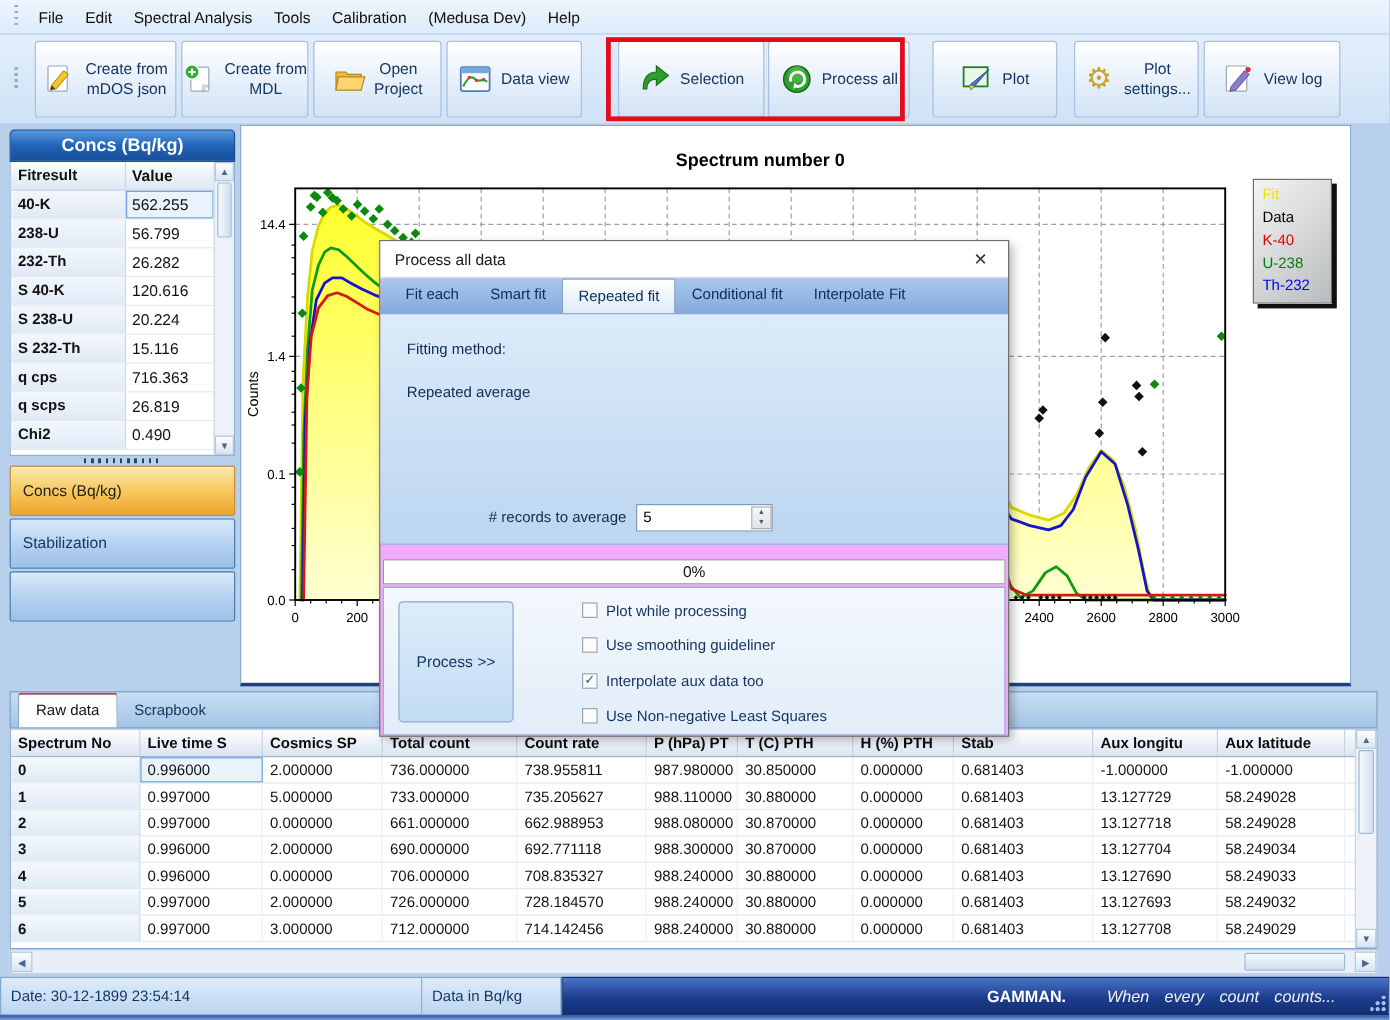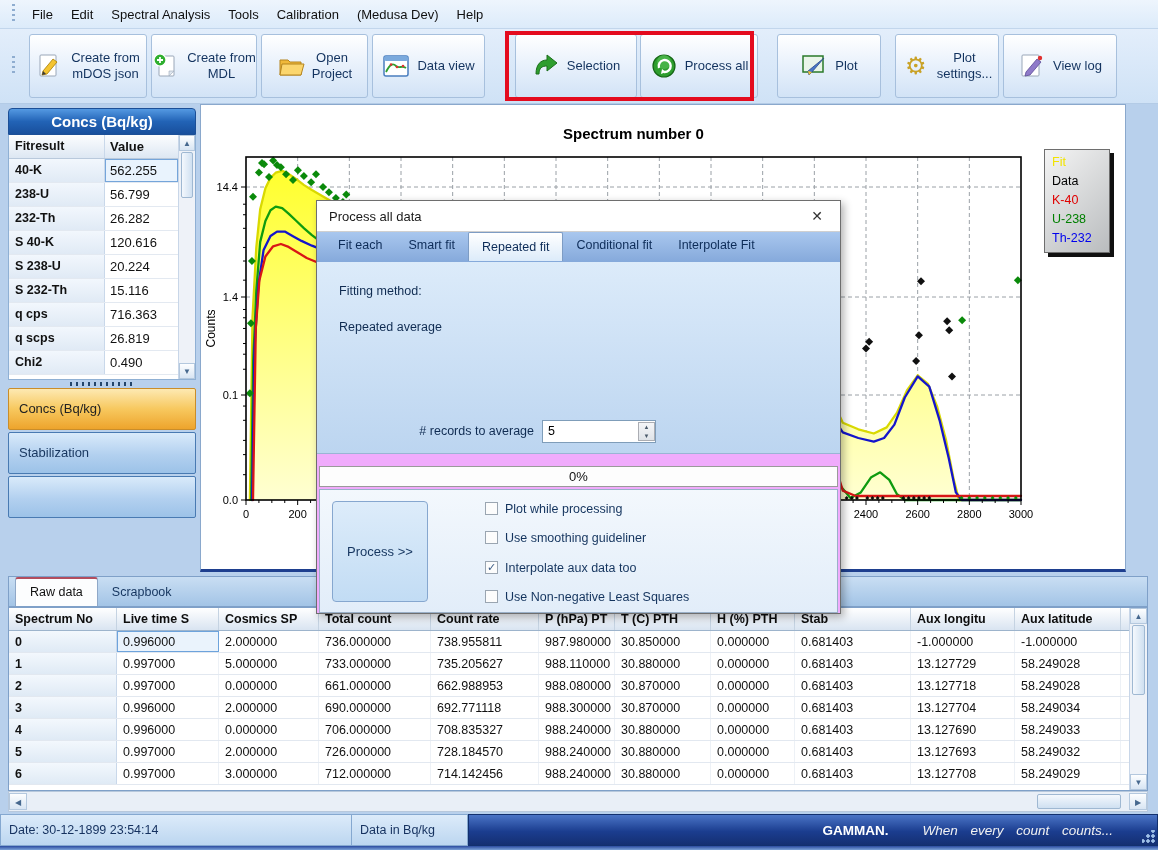--- a/index.html
+++ b/index.html
@@ -72,21 +72,21 @@
     display:flex; align-items:center; padding:0 12px; font-size:13px; color:#1a1a1a; }
   .dlg-close { margin-left:auto; font-size:14px; color:#333; cursor:pointer; padding:2px 5px; }
   .dlg-tabs { height:30px; background:linear-gradient(#a9c7ee,#85a9db);
     display:flex; align-items:flex-start; padding-left:8px; }
   .dtab { padding:6px 13px 7px 13px; font-size:12.5px; color:#0d2c58; cursor:pointer; }
   .dtab.active { background:linear-gradient(#ffffff,#dcebfa); border:1px solid #7d9cc4; border-bottom:none;
     border-radius:2px 2px 0 0; padding-top:7px; font-weight:normal; }
   .dlg-content { height:192px; background:linear-gradient(#dcebfa,#bcd5f0); position:relative;
     border-bottom:1px solid #9ab4d4; }
   .dlg-text { position:absolute; left:22px; font-size:12.5px; color:#102c52; }
-  .rec-row { position:absolute; left:12px; top:158px; width:100%; height:24px; }
+  .rec-row { position:absolute; left:0; top:158px; width:100%; height:24px; }
   .rec-label { position:absolute; left:63px; top:4px; width:142px; text-align:right; font-size:12.5px; color:#102c52; }
   .rec-input { position:absolute; left:213px; top:0; width:114px; height:23px; background:#fff;
     border:1px solid #7f9db9; font-size:12.5px; padding:3px 20px 0 5px; color:#000; }
   .rec-spin { position:absolute; left:309px; top:2px; width:17px; height:19px; border:1px solid #abadb3;
     background:linear-gradient(#f5f6f8,#dfe3e8); display:flex; flex-direction:column; cursor:pointer; }
   .rec-spin span { flex:1; font-size:6px; text-align:center; color:#4a5a6a; line-height:9px; }
   .dlg-progress { position:absolute; left:2px; top:265px; width:519px; height:21px;
     background:#fdfdfd; border:1px solid #9a9a9a; text-align:center; font-size:13px; color:#111; line-height:19px; }
   .dlg-bottom { position:absolute; left:2px; top:288px; width:519px; height:124px;
     border:1px solid #9ab0c8; background:linear-gradient(#f3f8fd,#e2edf9); }

